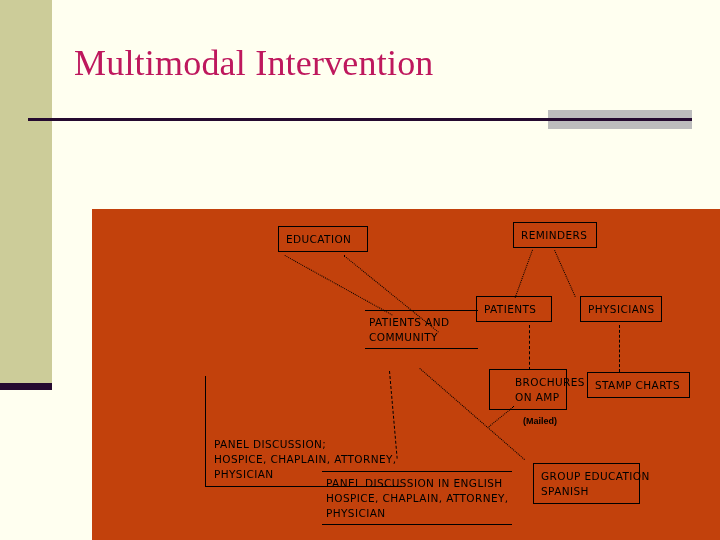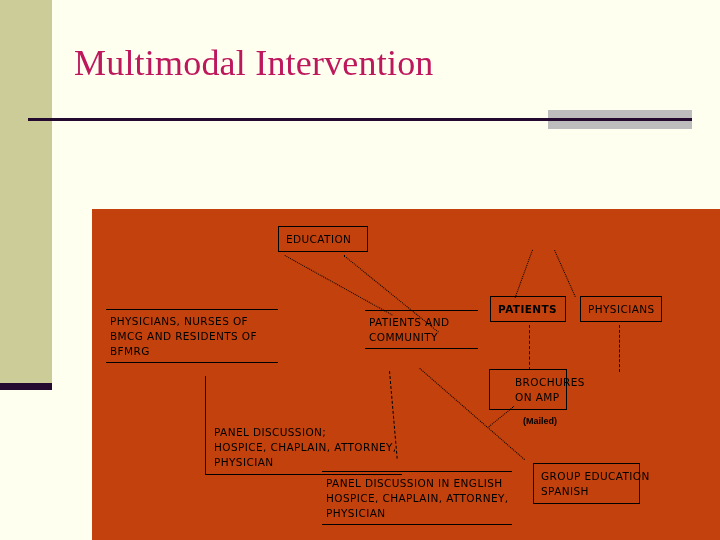--- a/index.html
+++ b/index.html
@@ -152,49 +152,50 @@
     <div class="conn vdashed" style="left:297px; top:162px; height:88px; transform: rotate(-5deg); transform-origin: top;"></div>
 
     <div class="conn dotted" style="left:328px; top:159px; width:139px; transform: rotate(41deg);"></div>
 
     <div class="conn dotted" style="left:422px; top:198px; width:32px; transform: rotate(141deg);"></div>
 
     <div class="node boxed" style="left:186px; top:17px; width:90px;">
       <span class="ln">EDUCATION</span>
     </div>
 
-
-    <div class="node ruled" style="left:14px; top:100px; width:172px;">
-      <span class="ln">PHYSICIANS, NURSES OF</span>
-      <span class="ln">BMCG AND RESIDENTS OF</span>
-      <span class="ln">BFMRG</span>
-    </div>
+    <div class="node boxed" style="left:421px; top:13px; width:84px;">
+      <span class="ln">REMINDERS</span>
+    </div>
+
 
     <div class="node ruled" style="left:273px; top:101px; width:113px;">
       <span class="ln">PATIENTS AND</span>
       <span class="ln">COMMUNITY</span>
     </div>
 
-    <div class="node boxed" style="left:398px; top:87px; width:76px;font-weight:bold;">
+    <div class="node boxed" style="left:384px; top:87px; width:76px;">
       <span class="ln">PATIENTS</span>
     </div>
 
     <div class="node boxed" style="left:488px; top:87px; width:82px;">
       <span class="ln">PHYSICIANS</span>
     </div>
 
     <div class="node boxed" style="left:397px; top:160px; width:78px;padding-left:25px;">
       <span class="ln">BROCHURES</span>
       <span class="ln">ON AMP</span>
     </div>
 
     <div class="caption" style="left:431px; top:207px;">(Mailed)</div>
 
-
-    <div class="node ruled-left" style="left:113px; top:211px; width:197px;">
+    <div class="node boxed" style="left:495px; top:163px; width:103px;">
+      <span class="ln">STAMP CHARTS</span>
+    </div>
+
+    <div class="node ruled-left" style="left:113px; top:223px; width:197px;">
       <span class="ln">PANEL DISCUSSION;</span>
       <span class="ln">HOSPICE, CHAPLAIN, ATTORNEY,</span>
       <span class="ln">PHYSICIAN</span>
     </div>
 
     <div class="node ruled" style="left:230px; top:262px; width:190px;">
       <span class="ln">PANEL DISCUSSION IN ENGLISH</span>
       <span class="ln">HOSPICE, CHAPLAIN, ATTORNEY,</span>
       <span class="ln">PHYSICIAN</span>
     </div>

